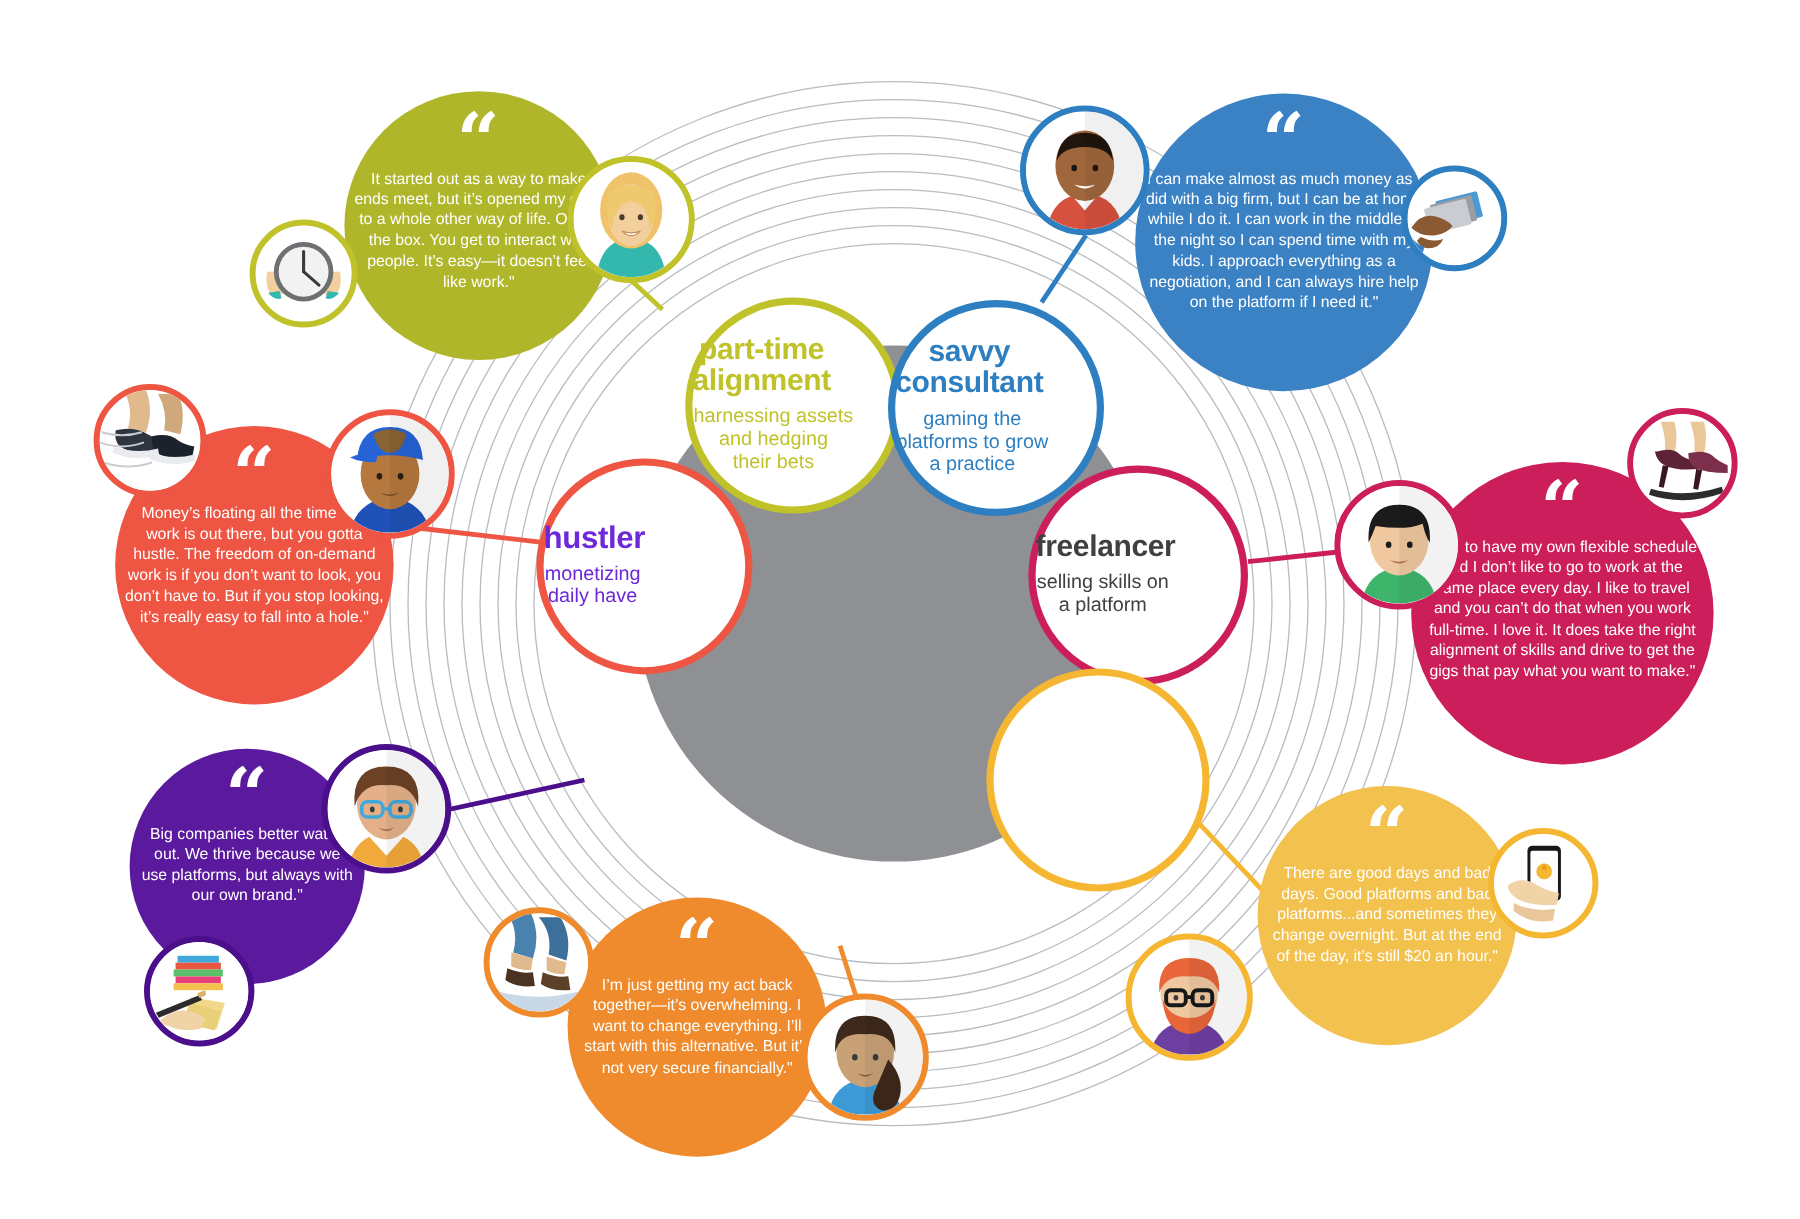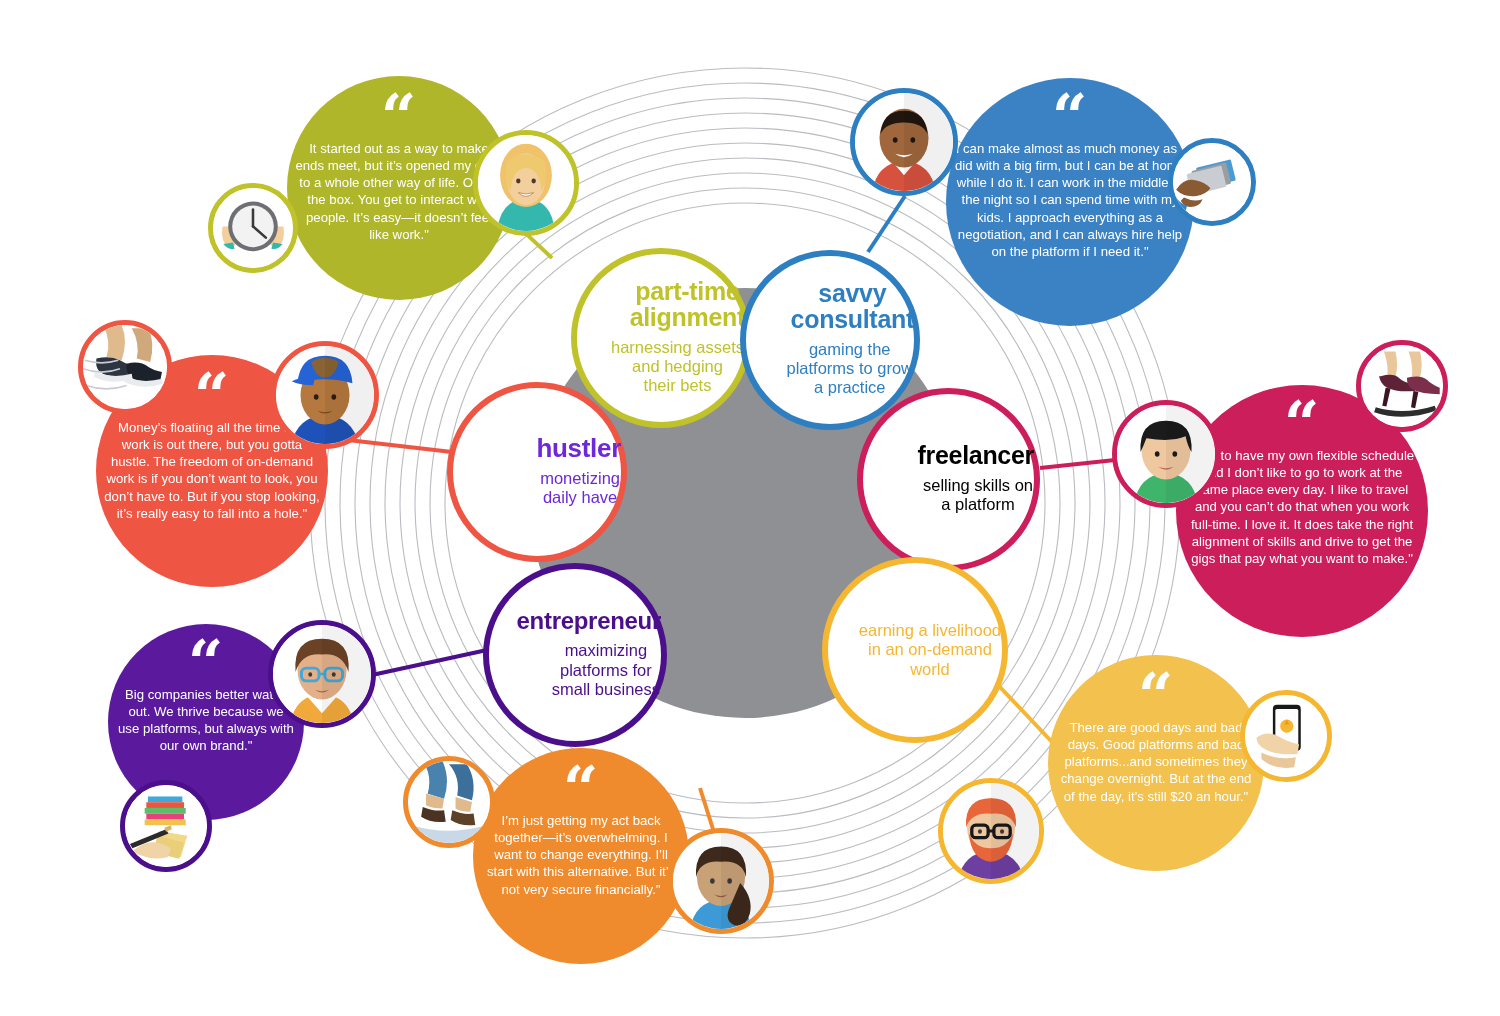--- a/index.html
+++ b/index.html
@@ -6,21 +6,21 @@
   body{width:1500px;height:1016px;overflow:hidden;
        font-family:"Liberation Sans","DejaVu Sans",sans-serif;}
   #stage{position:relative;width:1500px;height:1016px;background:#fff;}
 
   .layer{position:absolute;left:0;top:0;width:1500px;height:1016px;}
   svg.layer{pointer-events:none;}
 
   
   .persona{
     position:absolute;border-radius:50%;background:#ffffff;
-    display:flex;flex-direction:column;align-items:flex-end;justify-content:center;
+    display:flex;flex-direction:column;align-items:flex-start;justify-content:center;
     text-align:center;box-sizing:border-box;
   }
   .persona .ptitle{
     font-weight:bold;letter-spacing:-0.3px;line-height:1.03;
     margin:0 0 6px 0;
   }
   .persona .pdesc{line-height:1.18;margin:1px;}
 
   
   .quote{
@@ -88,49 +88,34 @@
     <div class="ptitle" style="font-size:25px;">
       <span>savvy</span><br><span>consultant</span>
     </div>
     <div class="pdesc" style="font-size:16.5px;">
       <span>gaming the</span><br>
       <span>platforms to grow</span><br>
       <span>a practice</span>
     </div>
   </div>
 
-  <div class="persona" style="left:857px;top:388px;width:183px;height:183px;border:6px solid #cc1e5a;color:#000000;">
+  <div class="persona" style="left:857px;top:388px;width:183px;height:183px;border:6px solid #cc1e5a;color:#404040;">
     <div class="ptitle" style="font-size:25px;">
       <span>freelancer</span>
     </div>
     <div class="pdesc" style="font-size:16.5px;">
       <span>selling skills on</span><br>
       <span>a platform</span>
     </div>
   </div>
 
   <div class="persona" style="left:822px;top:557px;width:186px;height:186px;border:6px solid #f5b731;color:#f5b731;">
-    <div class="pdesc" style="font-size:16.5px;">
-      <span>earning a livelihood</span><br>
-      <span>in an on-demand</span><br>
-      <span>world</span>
-    </div>
-  </div>
-
-
-  <div class="persona" style="left:483px;top:563px;width:184px;height:184px;border:6px solid #4b0f8c;color:#4b0f8c;">
-    <div class="ptitle" style="font-size:24px;">
-      <span>entrepreneur</span>
-    </div>
-    <div class="pdesc" style="font-size:16.5px;">
-      <span>maximizing</span><br>
-      <span>platforms for</span><br>
-      <span>small business</span>
-    </div>
-  </div>
+  </div>
+
+
 
   <div class="persona" style="left:447px;top:382px;width:180px;height:180px;border:6px solid #ee5543;color:#6d28d9;">
     <div class="ptitle" style="font-size:26px;">
       <span>hustler</span>
     </div>
     <div class="pdesc" style="font-size:16.5px;">
       <span>monetizing</span><br>
       <span>daily have</span>
     </div>
   </div>

